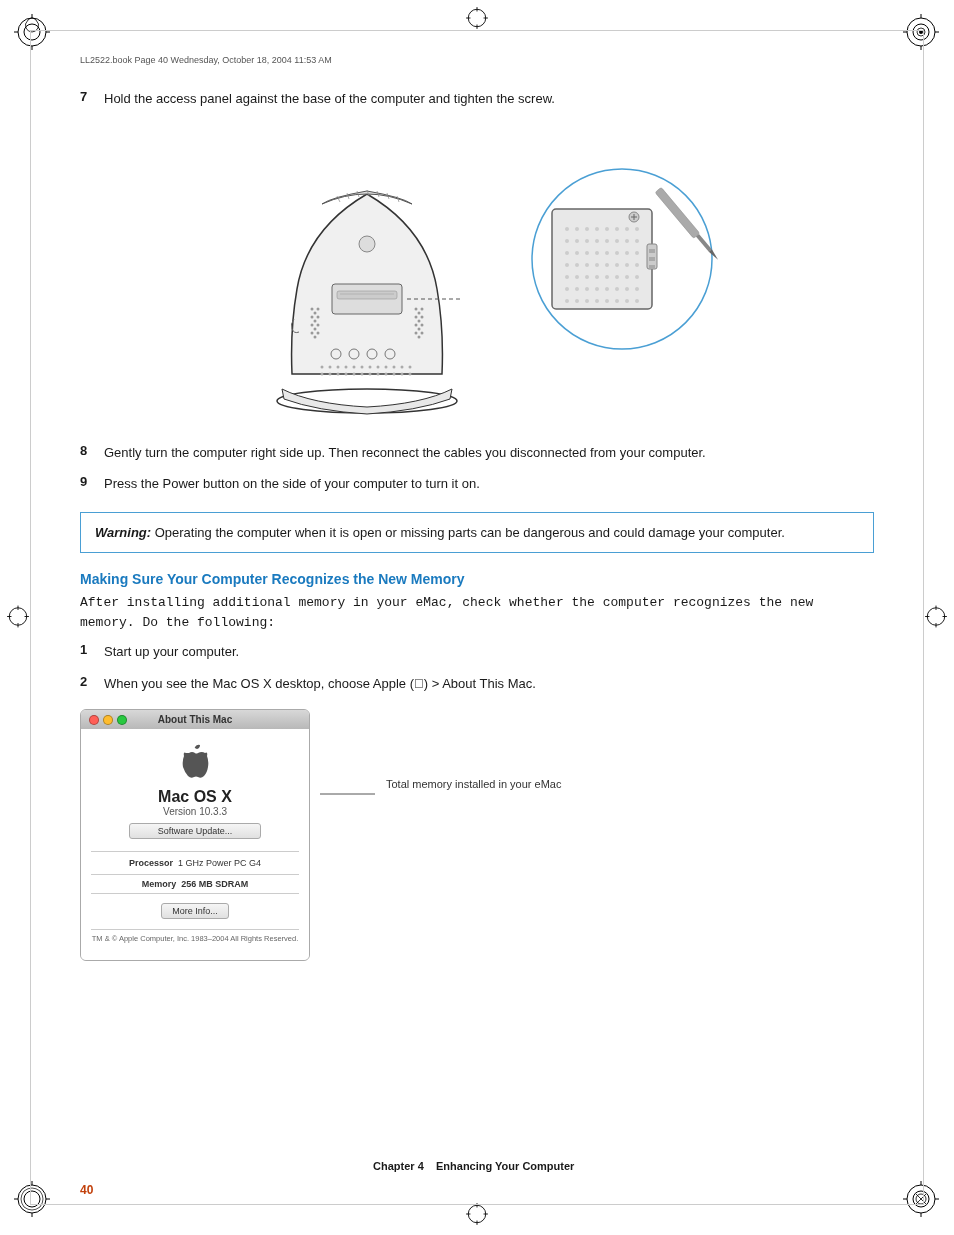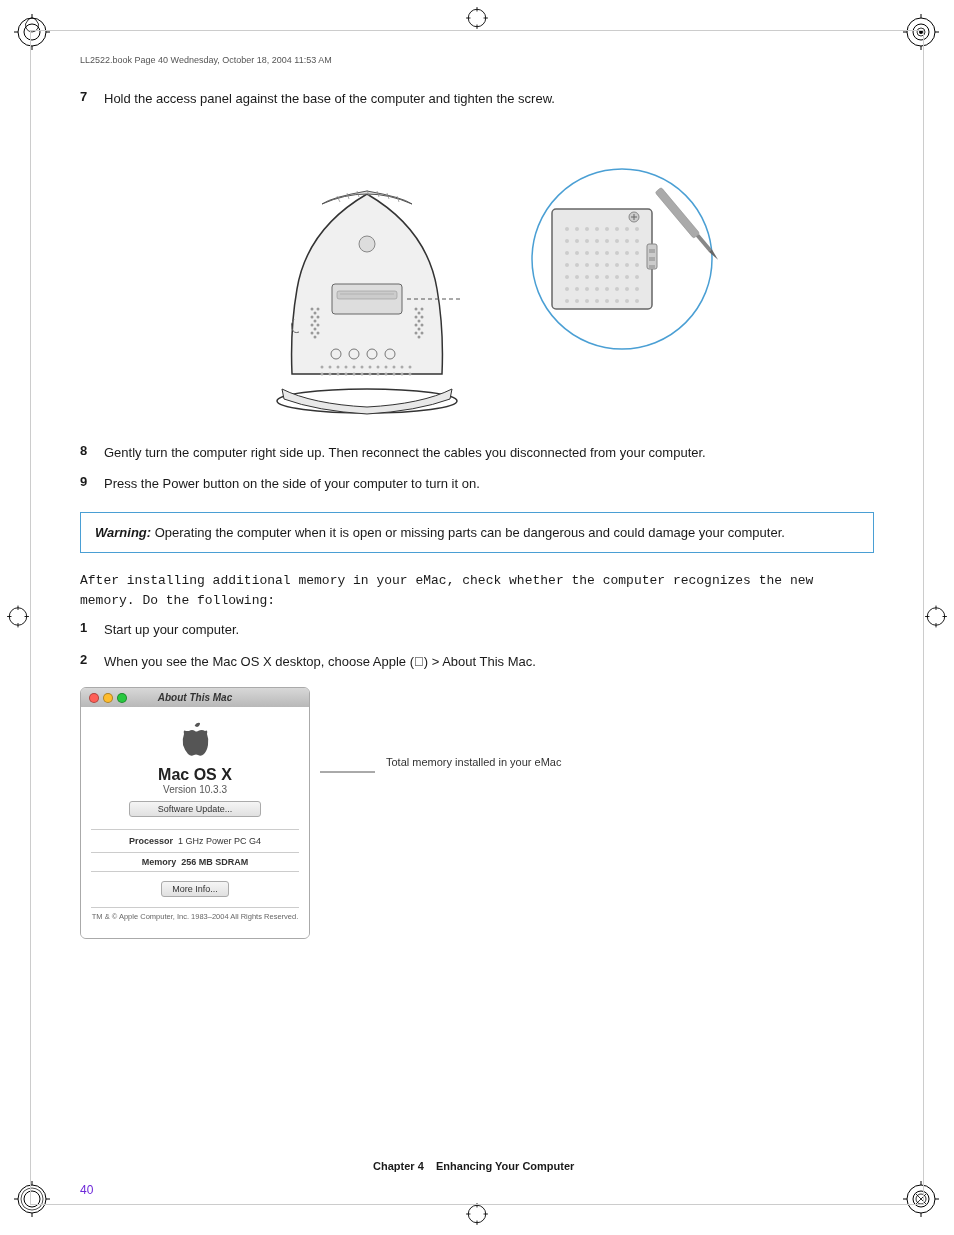--- a/index.html
+++ b/index.html
@@ -112,21 +112,20 @@
       flex-shrink: 0;
     }
     .window-titlebar {
       background: linear-gradient(to bottom, #d8d8d8, #b8b8b8);
       padding: 4px 8px;
       display: flex;
       align-items: center;
       justify-content: center;
       gap: 5px;
       position: relative;
-      font-style: italic;
     }
     .window-btn {
       width: 10px;
       height: 10px;
       border-radius: 50%;
       border: 0.5px solid rgba(0,0,0,0.3);
     }
     .btn-red { background: #ff5f57; }
     .btn-yellow { background: #febc2e; }
     .btn-green { background: #28c840; }
@@ -233,22 +232,22 @@
       position: absolute;
       bottom: 38px;
       left: 80px;
       right: 80px;
       display: flex;
       align-items: center;
       justify-content: space-between;
     }
     .footer-page-num {
       font-size: 12px;
-      font-weight: normal;
-      color: #6d28d9;
+      font-weight: bold;
+      color: #c2410c;
       margin-top: 48px;
     }
     .footer-chapter {
       font-size: 11px;
       color: #1a1a1a;
     }
     .footer-chapter span {
       font-weight: bold;
     }
 
@@ -558,20 +557,21 @@
 
   <div class="step">
     <span class="step-num">9</span>
     <span class="step-text">Press the Power button on the side of your computer to turn it on.</span>
   </div>
 
   <div class="warning-box">
     <span style="font-style:italic; font-weight:bold;text-align:right;">Warning:</span><span> Operating the computer when it is open or missing parts can be dangerous and could damage your computer.</span>
   </div>
 
+  <div class="section-heading">Making Sure Your Computer Recognizes the New Memory</div>
 
   <div class="section-intro">After installing additional memory in your eMac, check whether the computer recognizes the new memory. Do the following:</div>
 
   <div class="step">
     <span class="step-num">1</span>
     <span class="step-text">Start up your computer.</span>
   </div>
 
   <div class="step">
     <span class="step-num">2</span>

